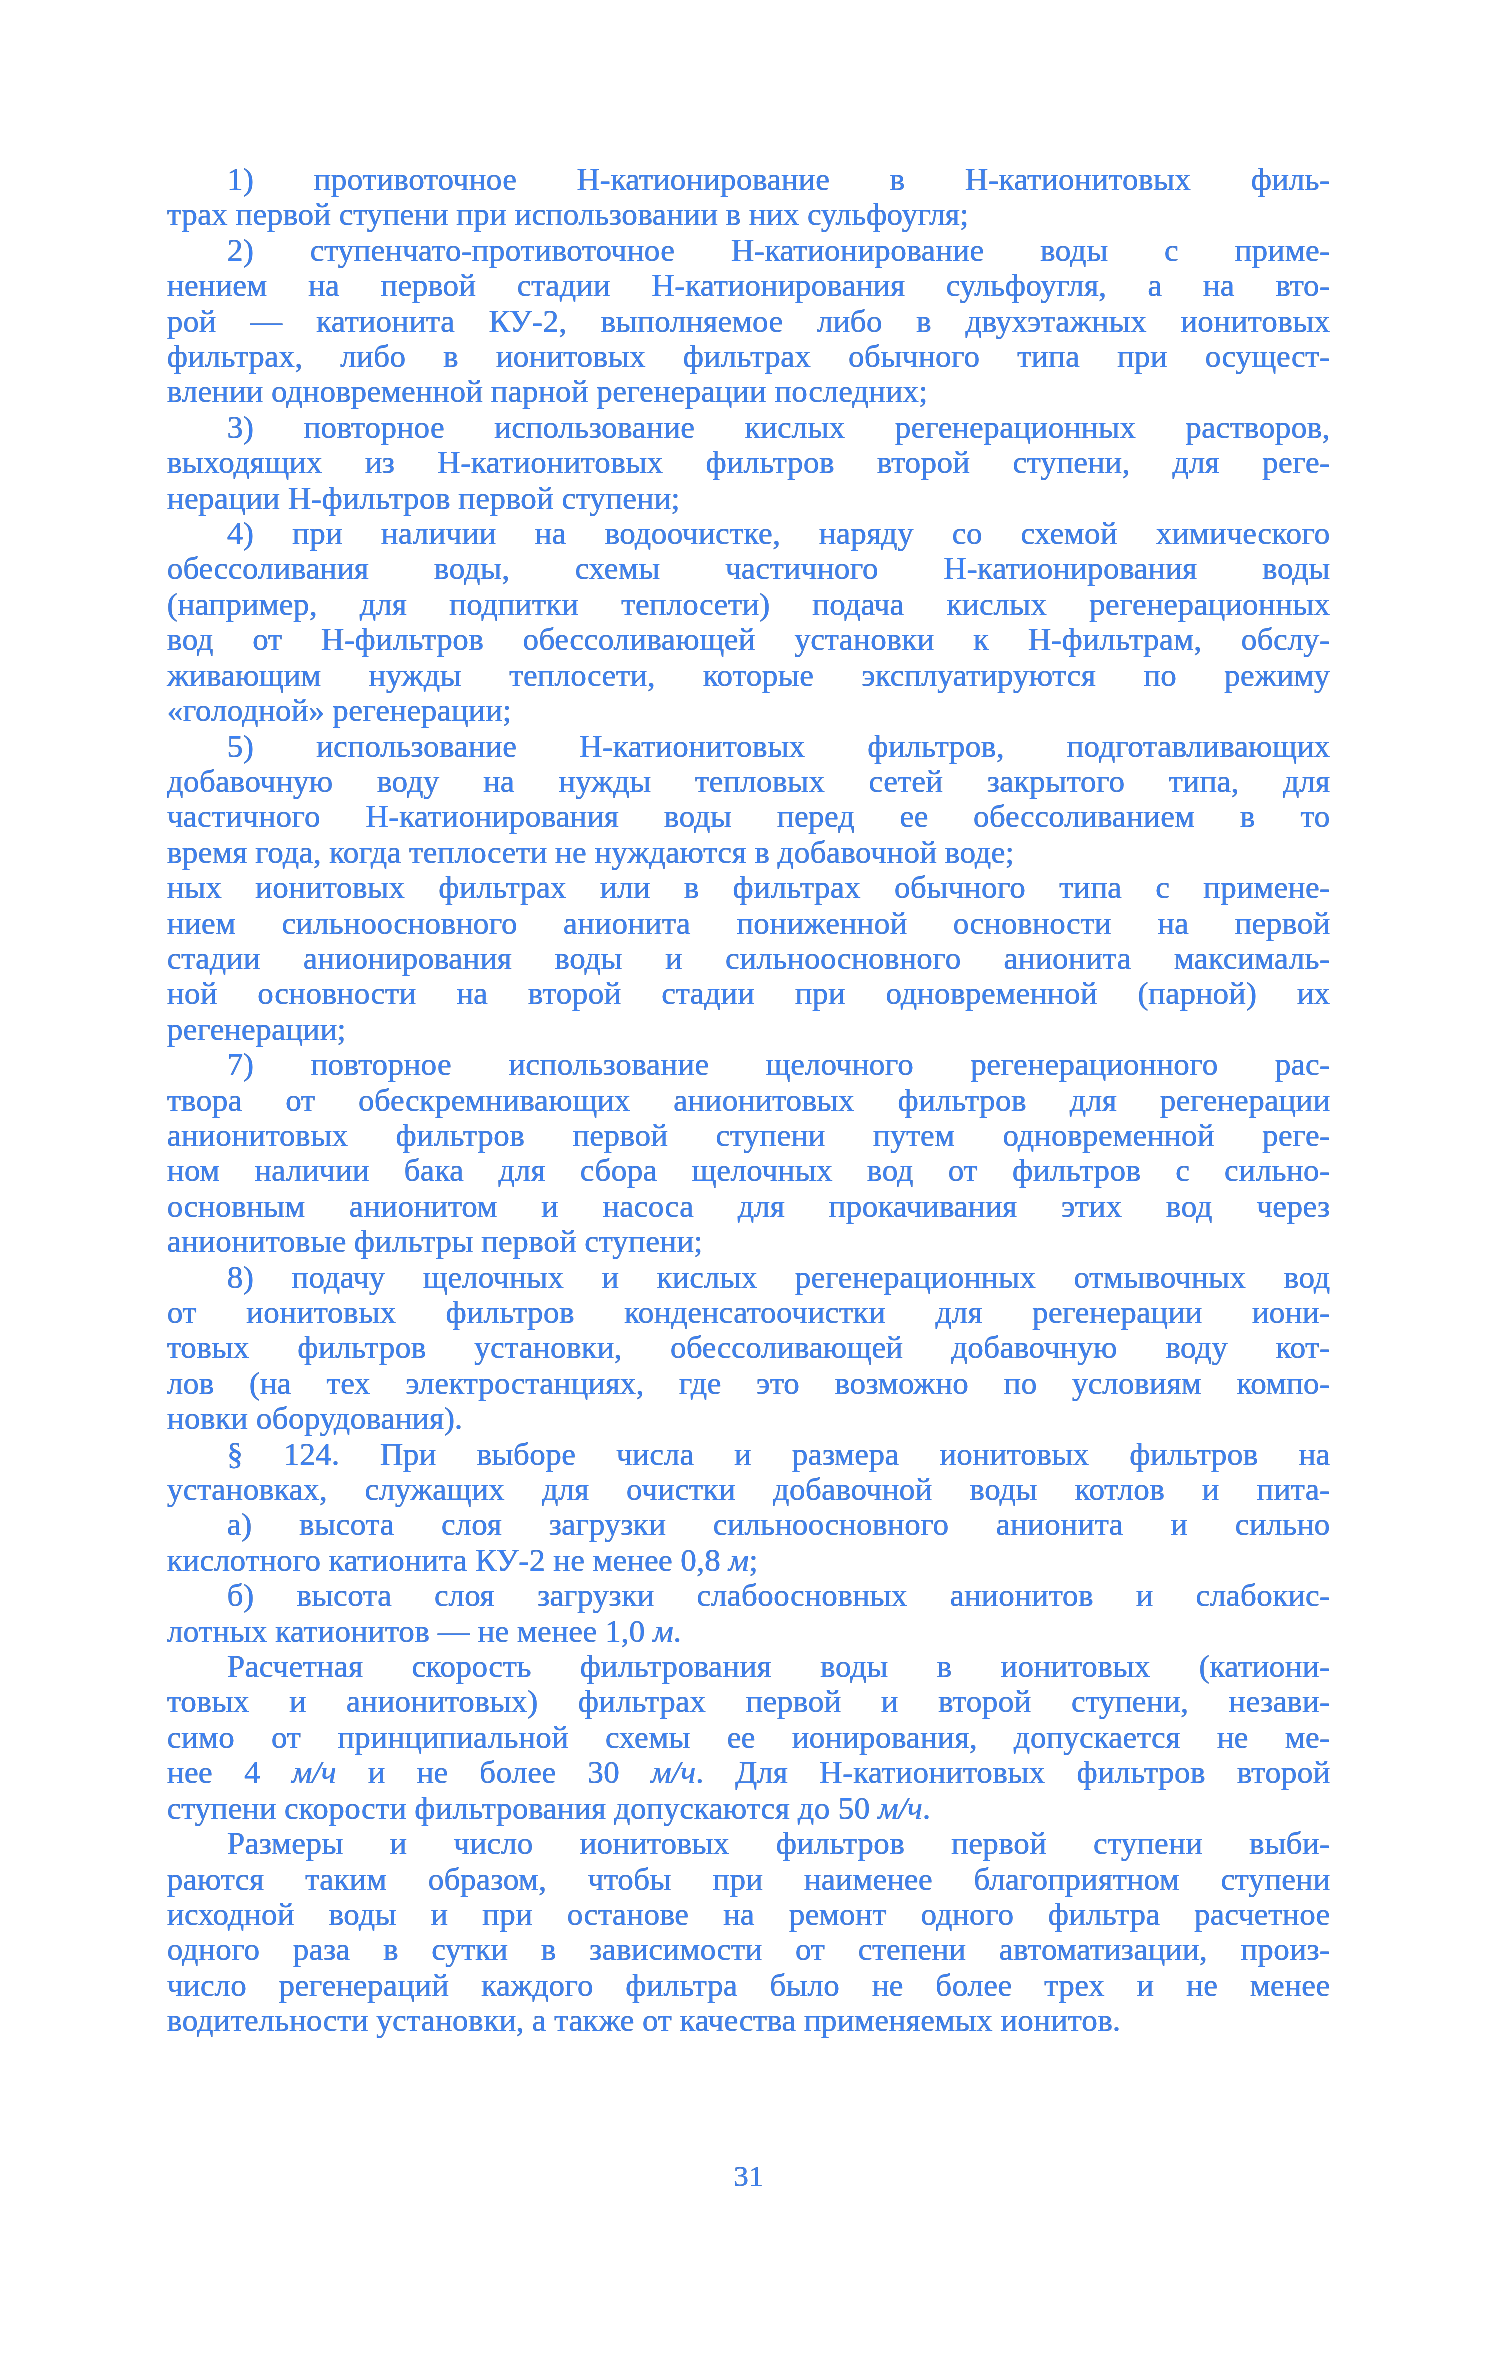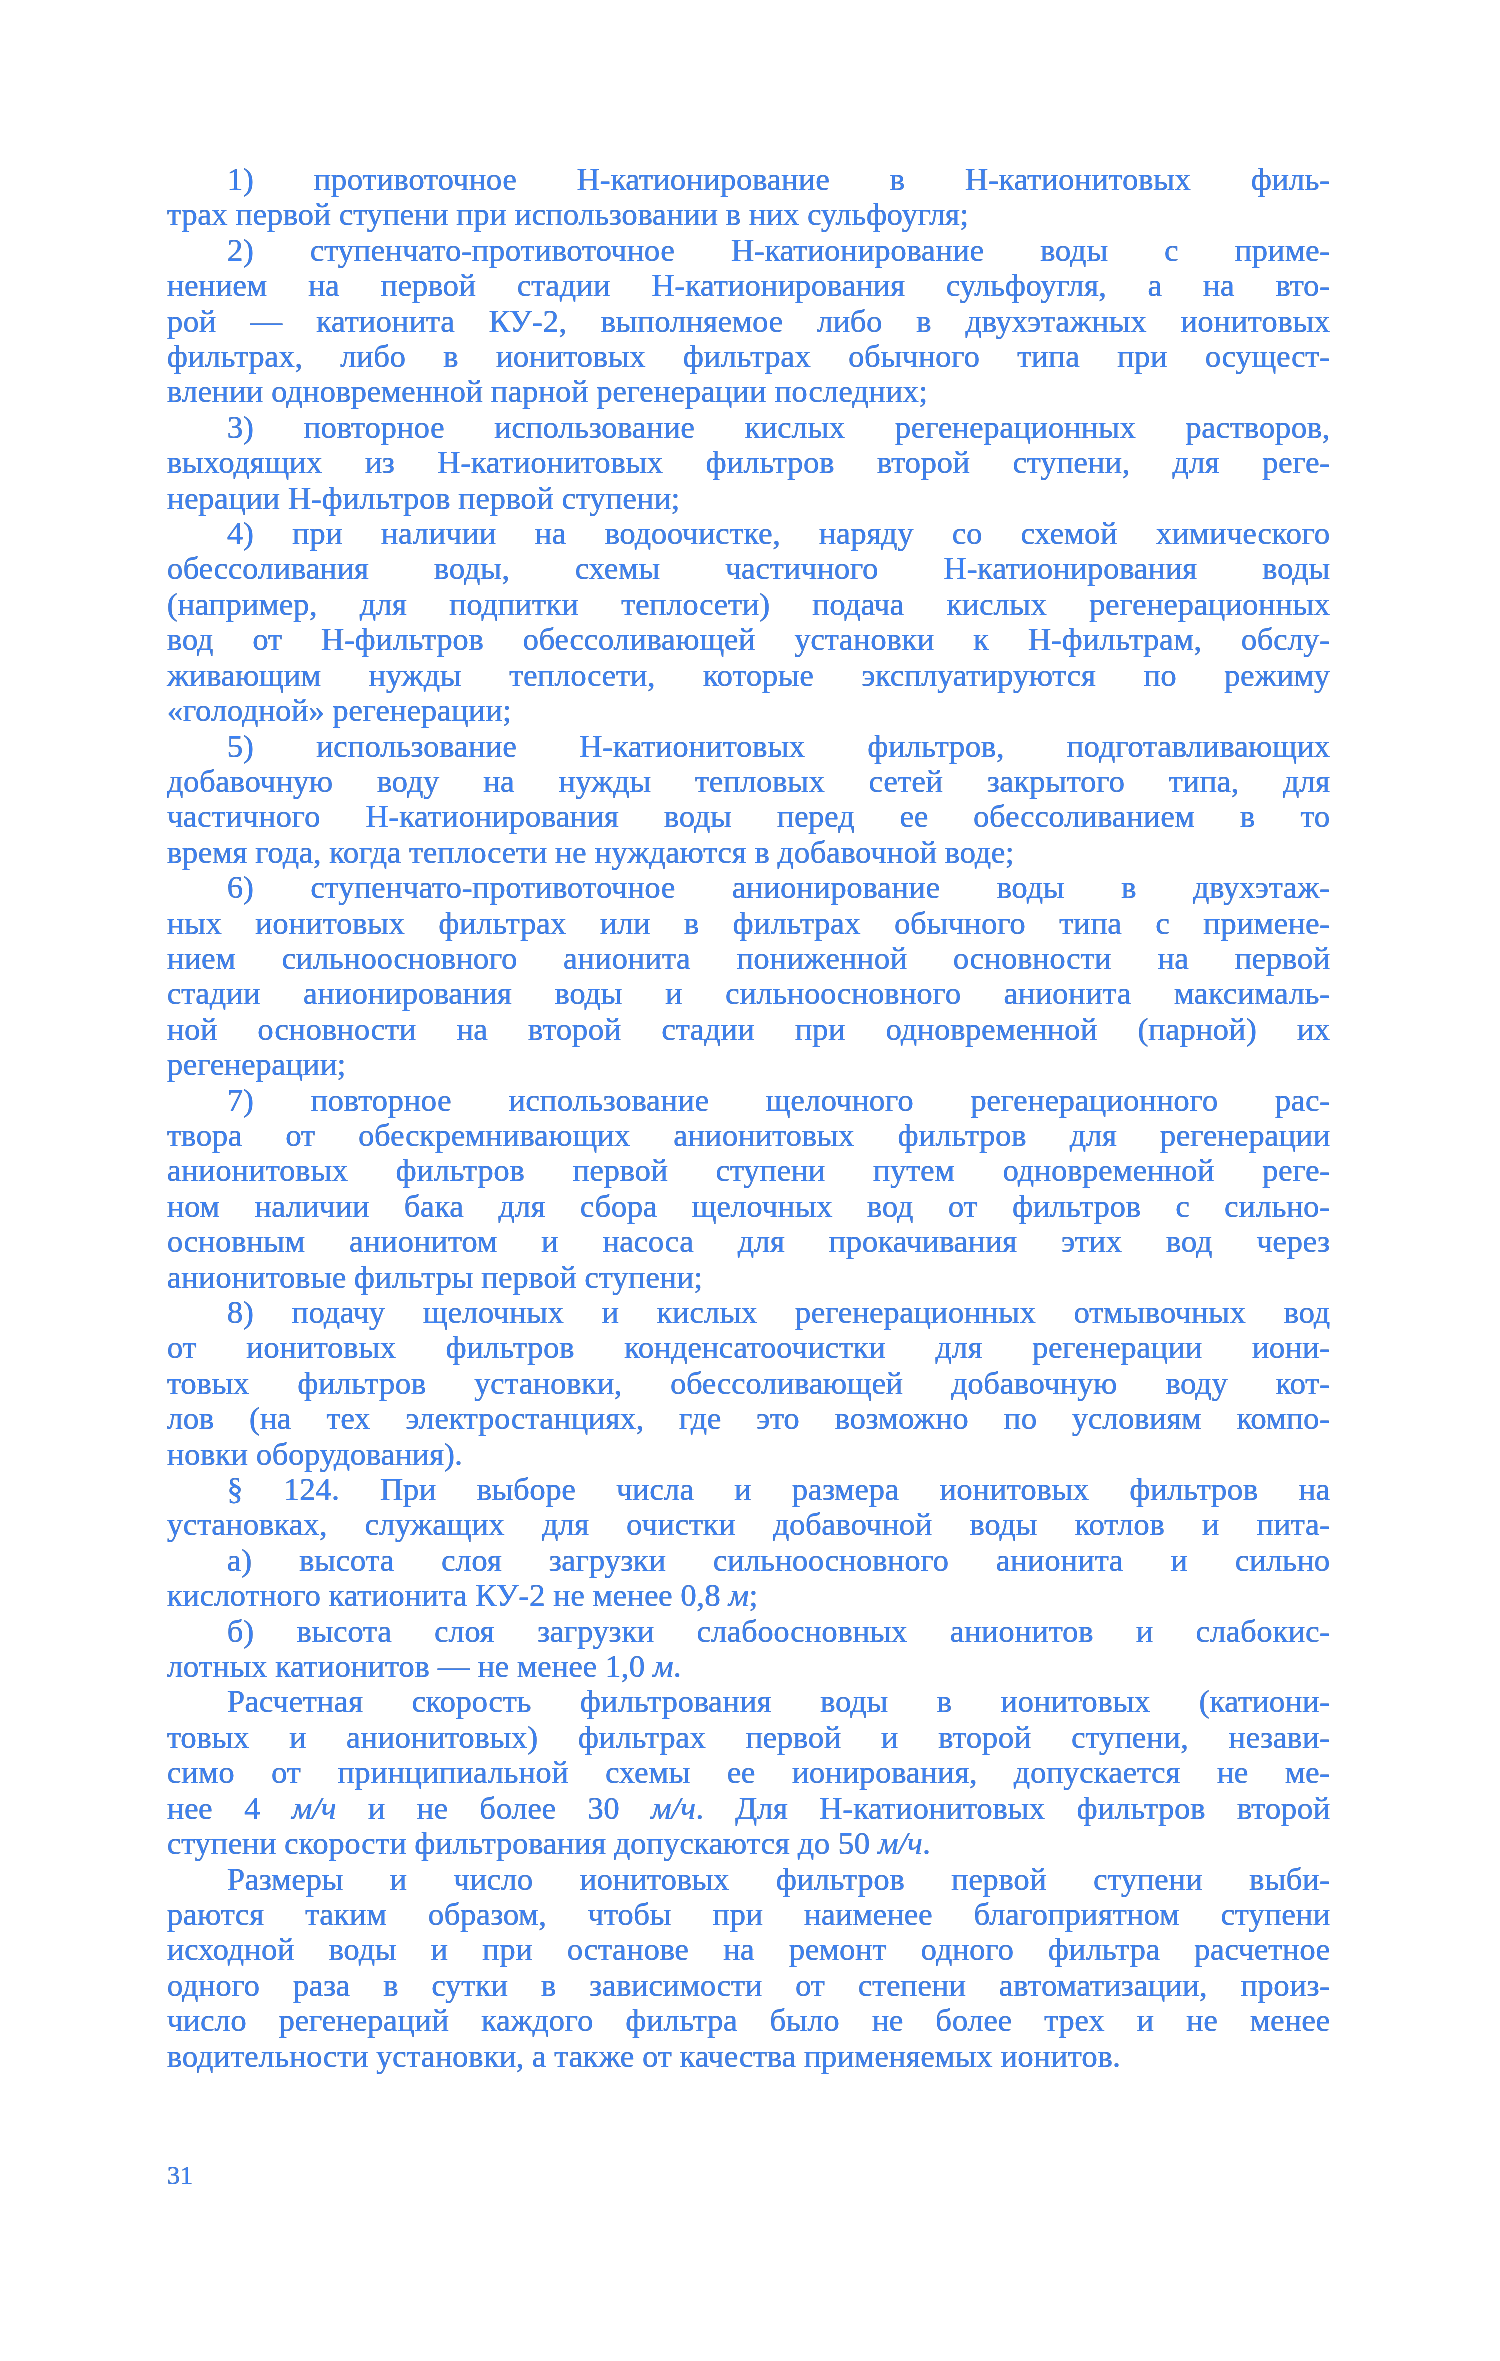--- a/index.html
+++ b/index.html
@@ -41,22 +41,22 @@
     padding-left: 60px;
   }
   .it {
     font-style: italic;
   }
   .page-number {
     position: absolute;
     left: 167px;
     top: 2158px;
     width: 1163px;
-    text-align: left;
-    font-size: 26px;
+    text-align: center;
+    font-size: 30px;
     line-height: 35px;
     text-shadow: 0 0 0.6px rgba(10,10,10,0.85);
   }
 </style>
 </head>
 <body>
 
 <div class="page">
   <div class="text-column">
       <div class="line just indent">1) противоточное Н-катионирование в Н-катионитовых филь-</div>
@@ -72,21 +72,20 @@
       <div class="line just indent">4) при наличии на водоочистке, наряду со схемой химического</div>
       <div class="line just">обессоливания воды, схемы частичного Н-катионирования воды</div>
       <div class="line just">(например, для подпитки теплосети) подача кислых регенерационных</div>
       <div class="line just">вод от Н-фильтров обессоливающей установки к Н-фильтрам, обслу-</div>
       <div class="line just">живающим нужды теплосети, которые эксплуатируются по режиму</div>
       <div class="line end">«голодной» регенерации;</div>
       <div class="line just indent">5) использование Н-катионитовых фильтров, подготавливающих</div>
       <div class="line just">добавочную воду на нужды тепловых сетей закрытого типа, для</div>
       <div class="line just">частичного Н-катионирования воды перед ее обессоливанием в то</div>
       <div class="line end">время года, когда теплосети не нуждаются в добавочной воде;</div>
-      <div class="line just indent">6) ступенчато-противоточное анионирование воды в двухэтаж-</div>
       <div class="line just">ных ионитовых фильтрах или в фильтрах обычного типа с примене-</div>
       <div class="line just">нием сильноосновного анионита пониженной основности на первой</div>
       <div class="line just">стадии анионирования воды и сильноосновного анионита максималь-</div>
       <div class="line just">ной основности на второй стадии при одновременной (парной) их</div>
       <div class="line end">регенерации;</div>
       <div class="line just indent">7) повторное использование щелочного регенерационного рас-</div>
       <div class="line just">твора от обескремнивающих анионитовых фильтров для регенерации</div>
       <div class="line just">анионитовых фильтров первой ступени путем одновременной реге-</div>
       <div class="line just">ном наличии бака для сбора щелочных вод от фильтров с сильно-</div>
       <div class="line just">основным анионитом и насоса для прокачивания этих вод через</div>

